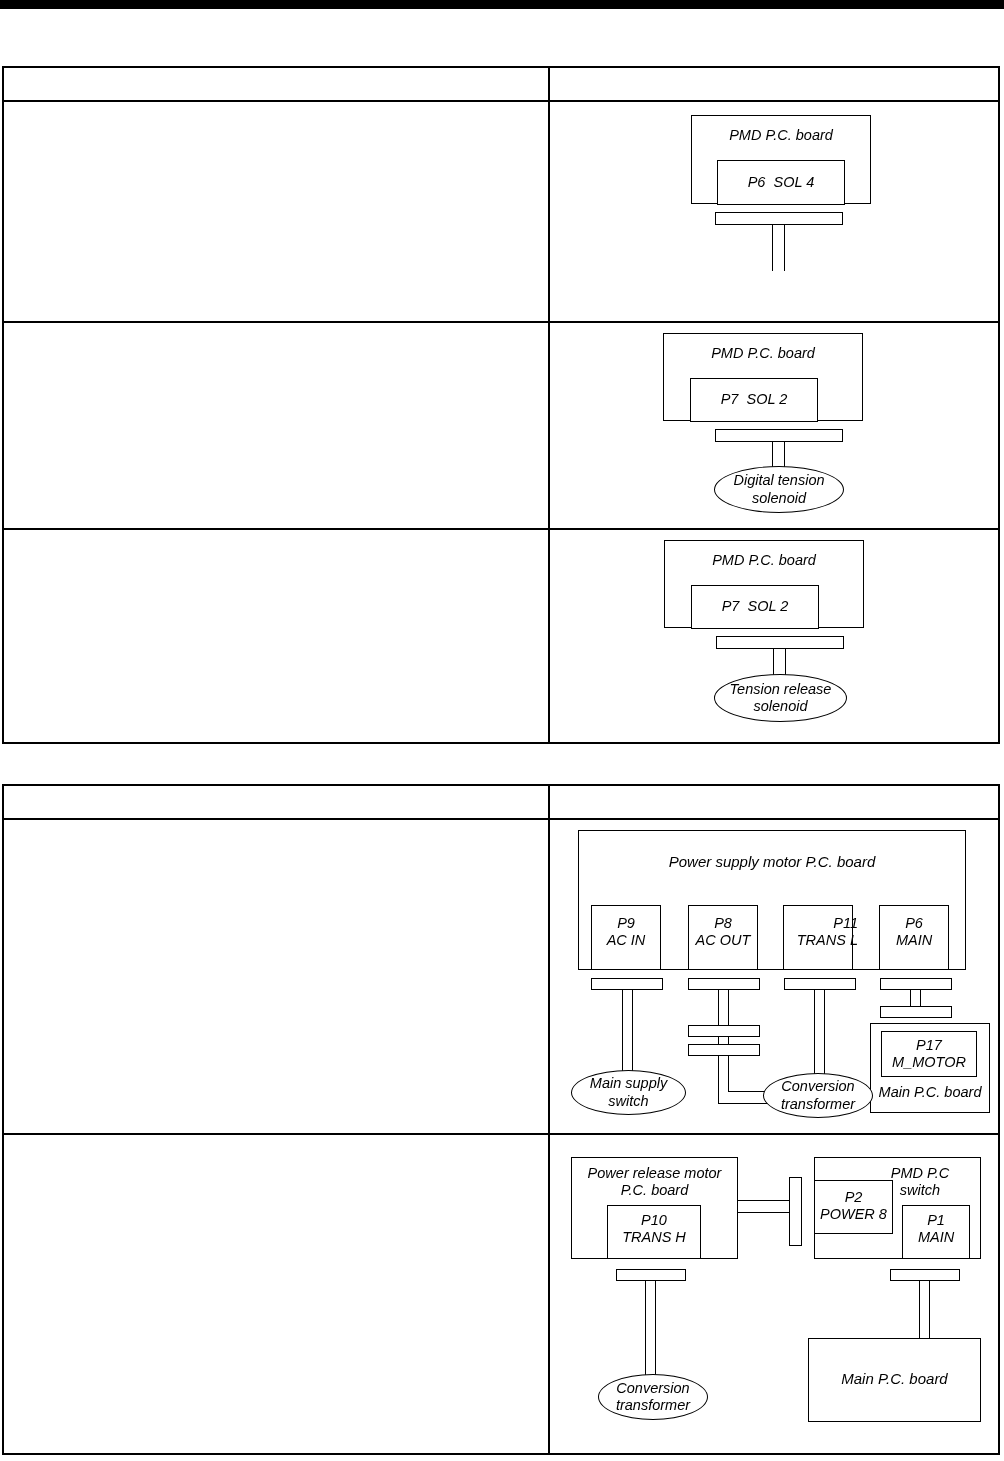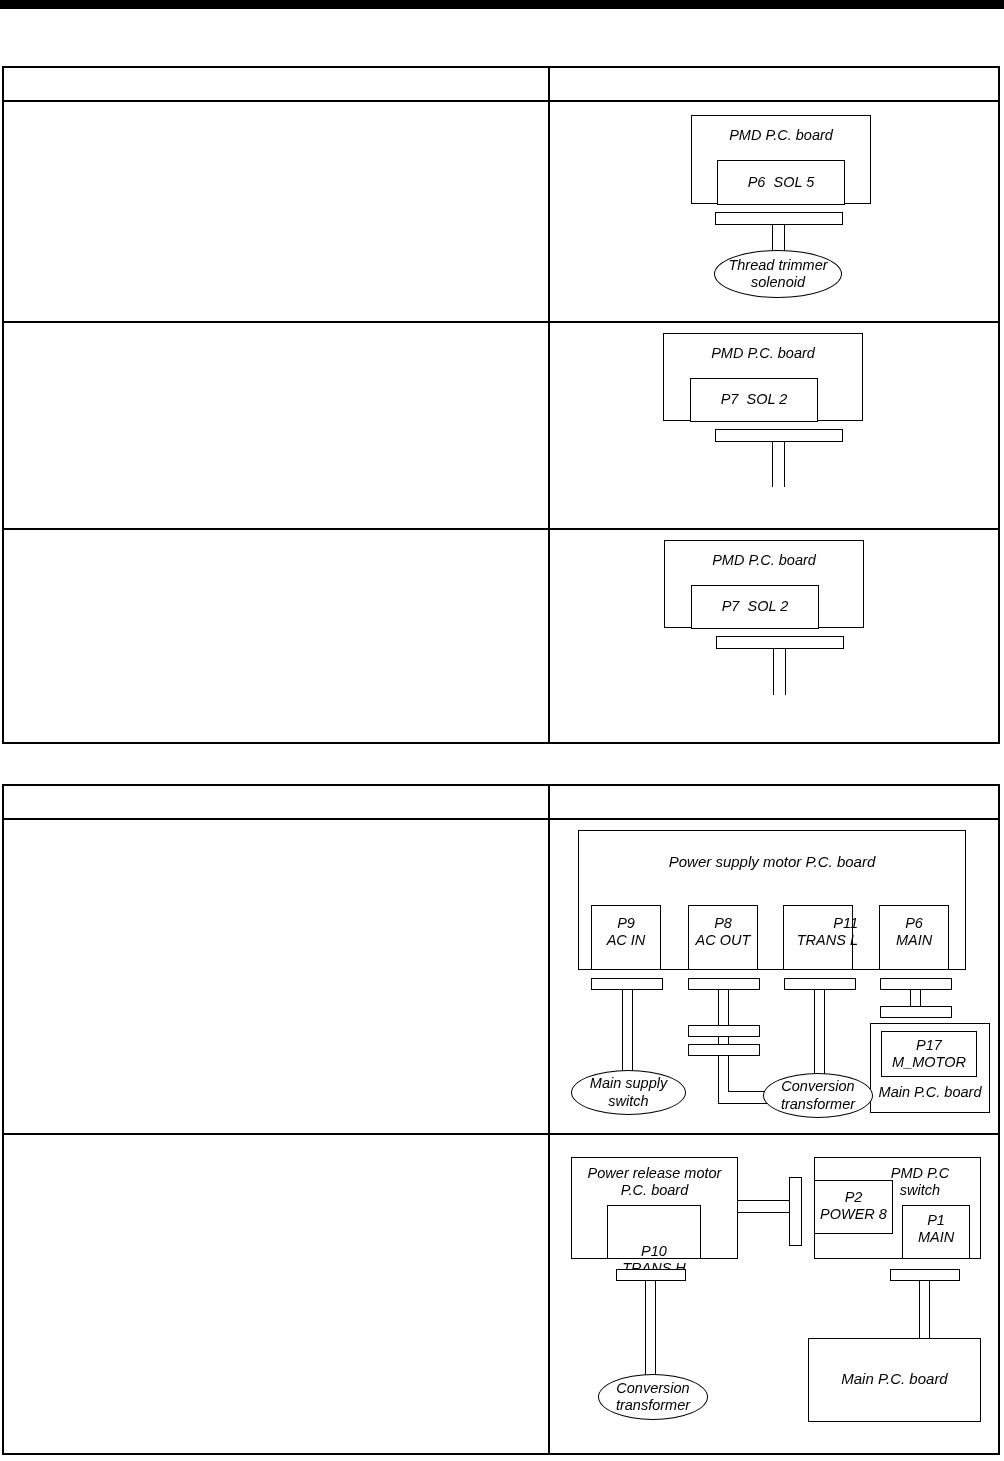--- a/index.html
+++ b/index.html
@@ -44,50 +44,52 @@
 
   <div class="cell-left" style="left:0;top:34px;width:544px;height:219px;"></div>
   <div class="cell-left" style="left:0;top:253px;width:544px;height:207px;"></div>
   <div class="cell-left" style="left:0;top:460px;width:544px;height:214px;"></div>
 
   <div class="cell-right" style="left:546px;top:34px;width:450px;height:219px;">
     <div class="dg">
       <div class="bx" style="left:141px;top:13px;width:180px;height:89px;"></div>
       <div class="lbl t14" style="left:141px;top:25px;width:180px;">PMD P.C. board</div>
       <div class="bx" style="left:167px;top:58px;width:128px;height:45px;"></div>
-      <div class="lbl t14" style="left:167px;top:72px;width:128px;">P6  SOL 5</div>
+      <div class="lbl t14" style="left:167px;top:72px;width:128px;">P6  SOL 4</div>
       <div class="conn" style="left:165px;top:110px;width:128px;height:13px;"></div>
       <div class="wire" style="left:222px;top:123px;width:1.4px;height:46px;"></div>
       <div class="wire" style="left:234px;top:123px;width:1.4px;height:46px;"></div>
-      <div class="oval t14" style="left:164px;top:148px;width:128px;height:48px;border-radius:50%;">Thread trimmer
-solenoid</div>
     </div>
   </div>
 
   <div class="cell-right" style="left:546px;top:253px;width:450px;height:207px;">
     <div class="dg">
       <div class="bx" style="left:113px;top:12px;width:200px;height:88px;"></div>
       <div class="lbl t14" style="left:113px;top:24px;width:200px;">PMD P.C. board</div>
       <div class="bx" style="left:140px;top:57px;width:128px;height:44px;"></div>
       <div class="lbl t14" style="left:140px;top:70px;width:128px;">P7  SOL 2</div>
       <div class="conn" style="left:165px;top:108px;width:128px;height:13px;"></div>
       <div class="wire" style="left:222px;top:121px;width:1.4px;height:45px;"></div>
       <div class="wire" style="left:234px;top:121px;width:1.4px;height:45px;"></div>
+      <div class="oval t14" style="left:164px;top:145px;width:130px;height:47px;border-radius:50%;">Digital tension
+solenoid</div>
     </div>
   </div>
 
   <div class="cell-right" style="left:546px;top:460px;width:450px;height:214px;">
     <div class="dg">
       <div class="bx" style="left:114px;top:12px;width:200px;height:88px;"></div>
       <div class="lbl t14" style="left:114px;top:24px;width:200px;">PMD P.C. board</div>
       <div class="bx" style="left:141px;top:57px;width:128px;height:44px;"></div>
       <div class="lbl t14" style="left:141px;top:70px;width:128px;">P7  SOL 2</div>
       <div class="conn" style="left:166px;top:108px;width:128px;height:13px;"></div>
       <div class="wire" style="left:223px;top:121px;width:1.4px;height:46px;"></div>
       <div class="wire" style="left:235px;top:121px;width:1.4px;height:46px;"></div>
+      <div class="oval t14" style="left:164px;top:146px;width:133px;height:48px;border-radius:50%;">Tension release
+solenoid</div>
     </div>
   </div>
 </div>
 
 <div class="wtable" style="left:2px;top:784px;width:998px;height:671px;">
   <div class="hdr"></div>
   <div class="vdiv" style="left:544px;"></div>
   <div class="rowsep" style="top:347px;"></div>
 
   <div class="cell-left" style="left:0;top:34px;width:544px;height:313px;"></div>
@@ -150,21 +152,21 @@
     </div>
   </div>
 
   <div class="cell-right" style="left:546px;top:347px;width:450px;height:320px;">
     <div class="dg">
 
       <div class="bx" style="left:21px;top:24px;width:167px;height:102px;"></div>
       <div class="lbl t14" style="left:21px;top:32px;width:167px;">Power release motor
 P.C. board</div>
       <div class="bx" style="left:57px;top:72px;width:94px;height:54px;"></div>
-      <div class="lbl t14" style="left:57px;top:79px;width:94px;margin-top:31px;"><span>P10</span><br><span>TRANS H</span></div>
+      <div class="lbl t14" style="left:57px;top:79px;width:94px;"><span>P10</span><br><span>TRANS H</span></div>
 
       <div class="wire" style="left:188px;top:67px;width:52px;height:1.4px;"></div>
       <div class="wire" style="left:188px;top:79px;width:52px;height:1.4px;"></div>
       <div class="conn" style="left:239px;top:44px;width:13px;height:69px;"></div>
 
       <div class="bx" style="left:264px;top:24px;width:167px;height:102px;"></div>
       <div class="lbl t14" style="left:310px;top:32px;width:120px;">PMD P.C
 switch</div>
       <div class="bx" style="left:264px;top:47px;width:79px;height:54px;"></div>
       <div class="lbl t14" style="left:259px;top:56px;width:89px;"><span>P2</span><br><span>POWER 8</span></div>

